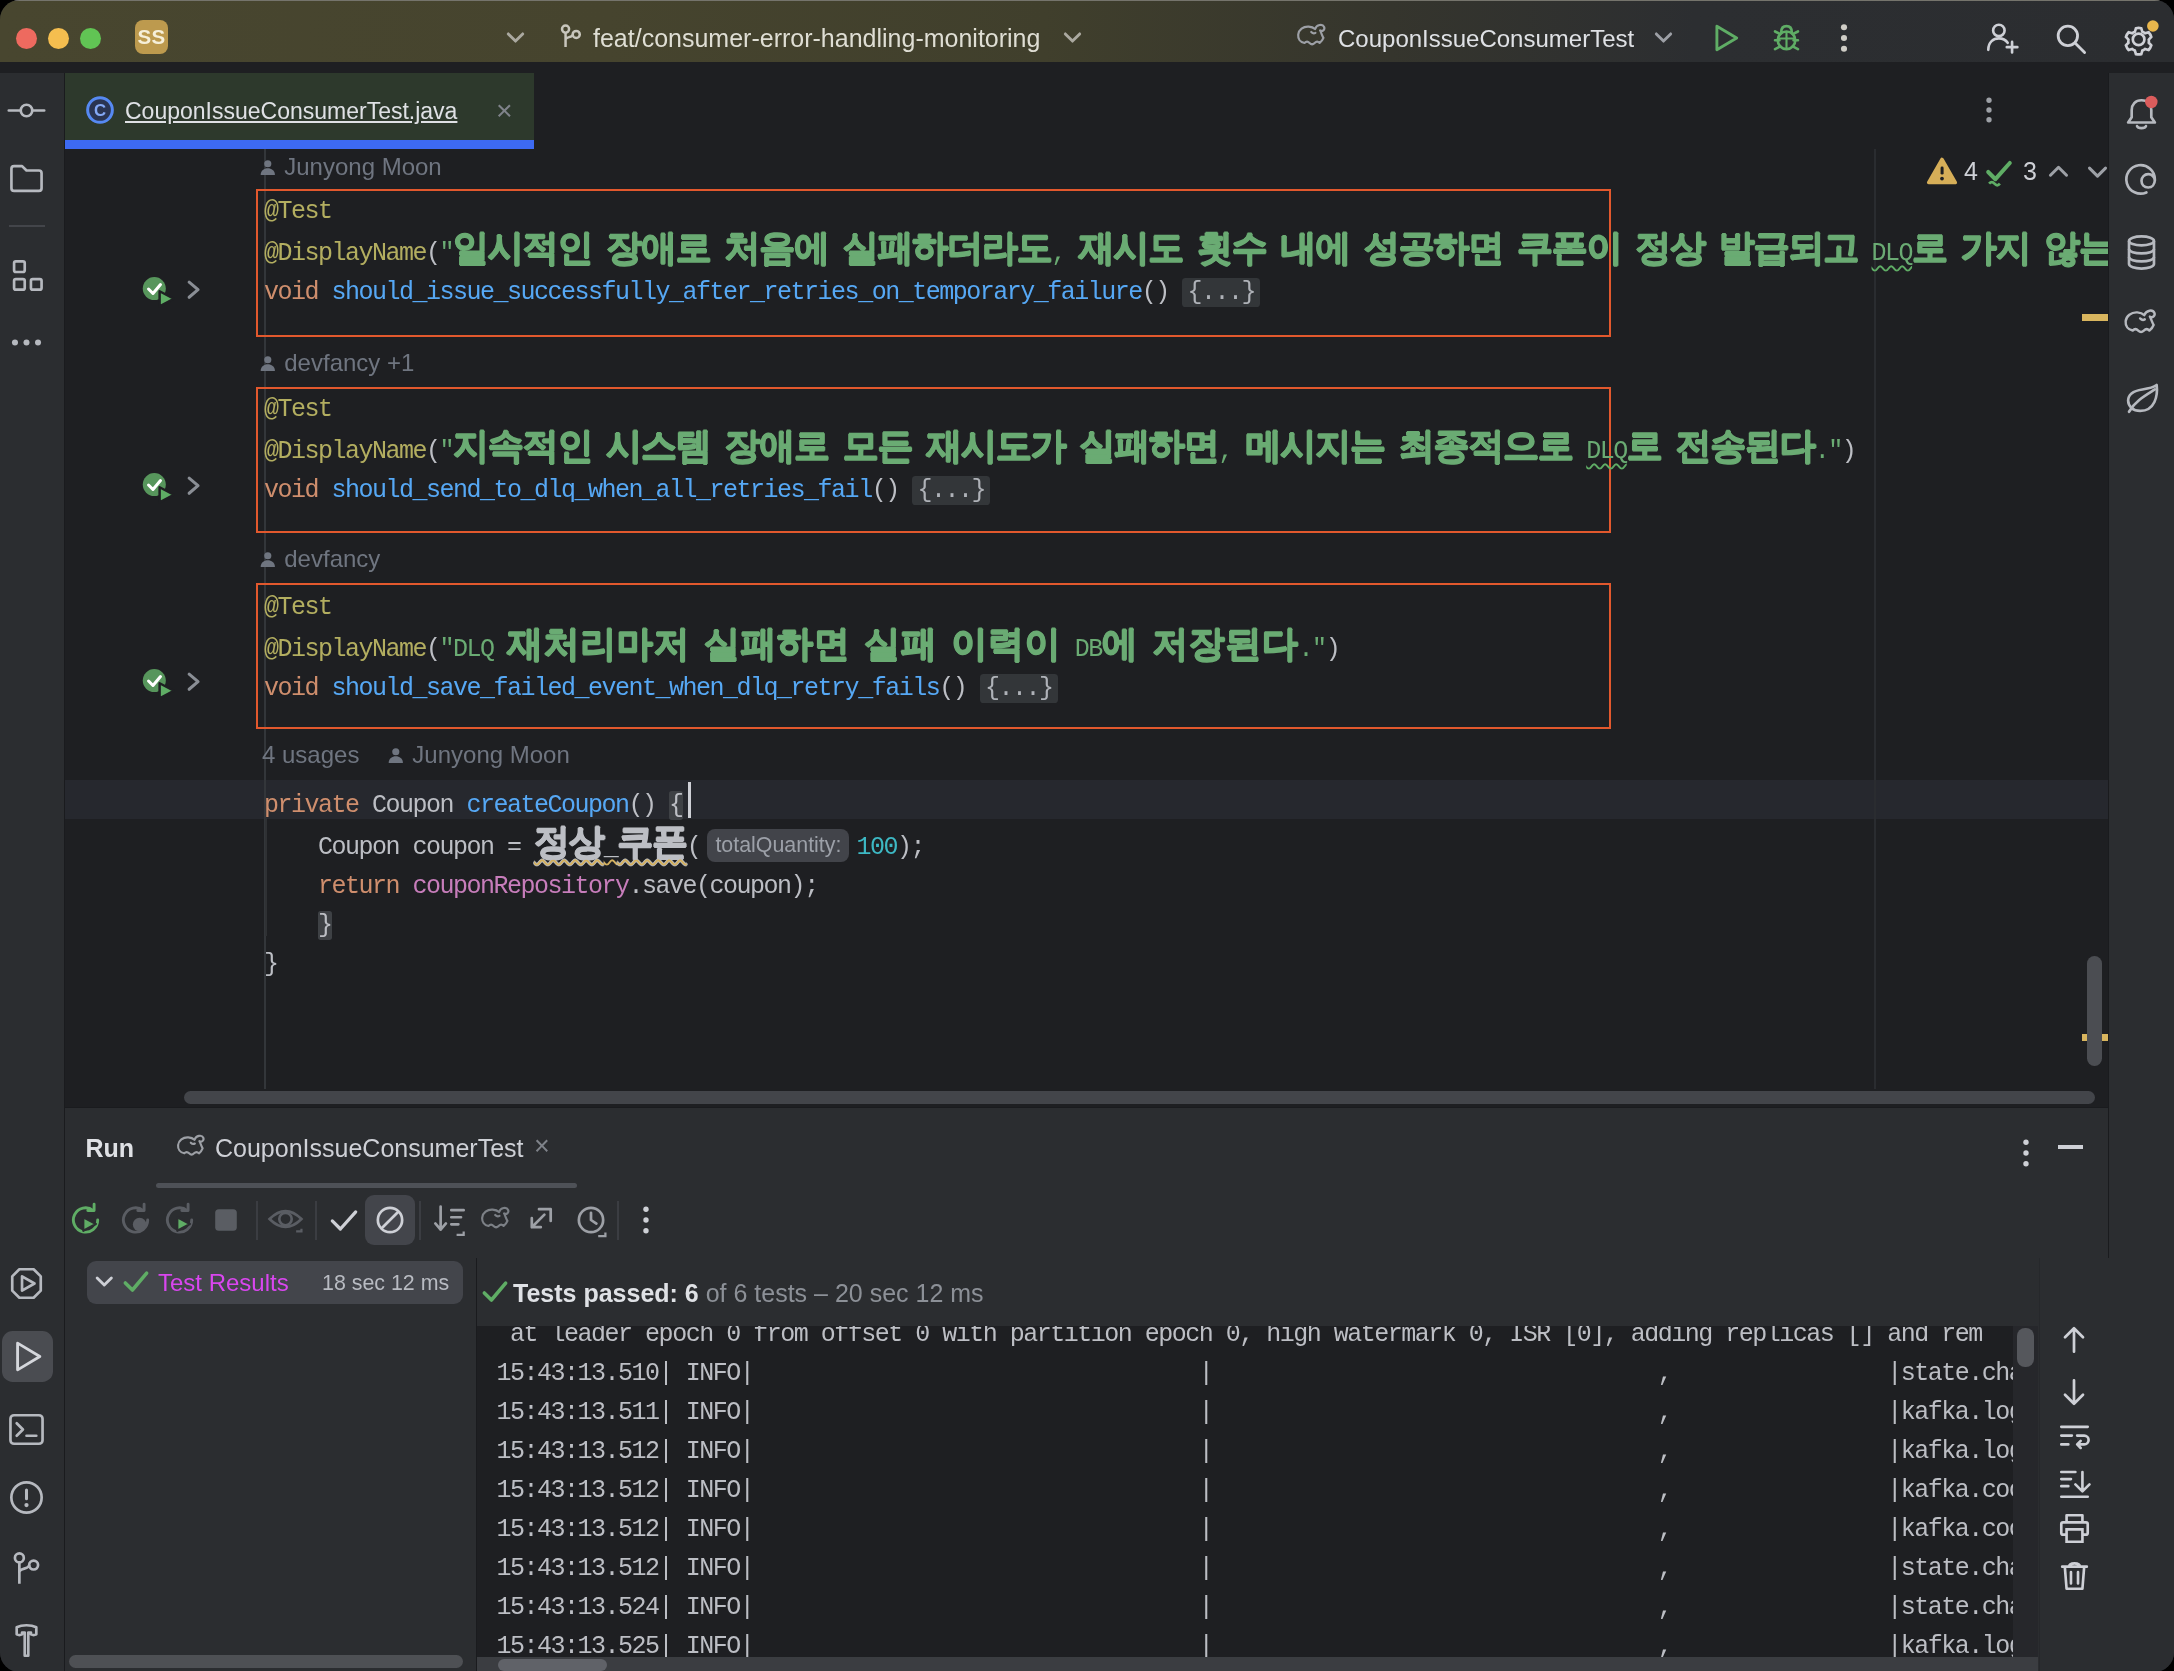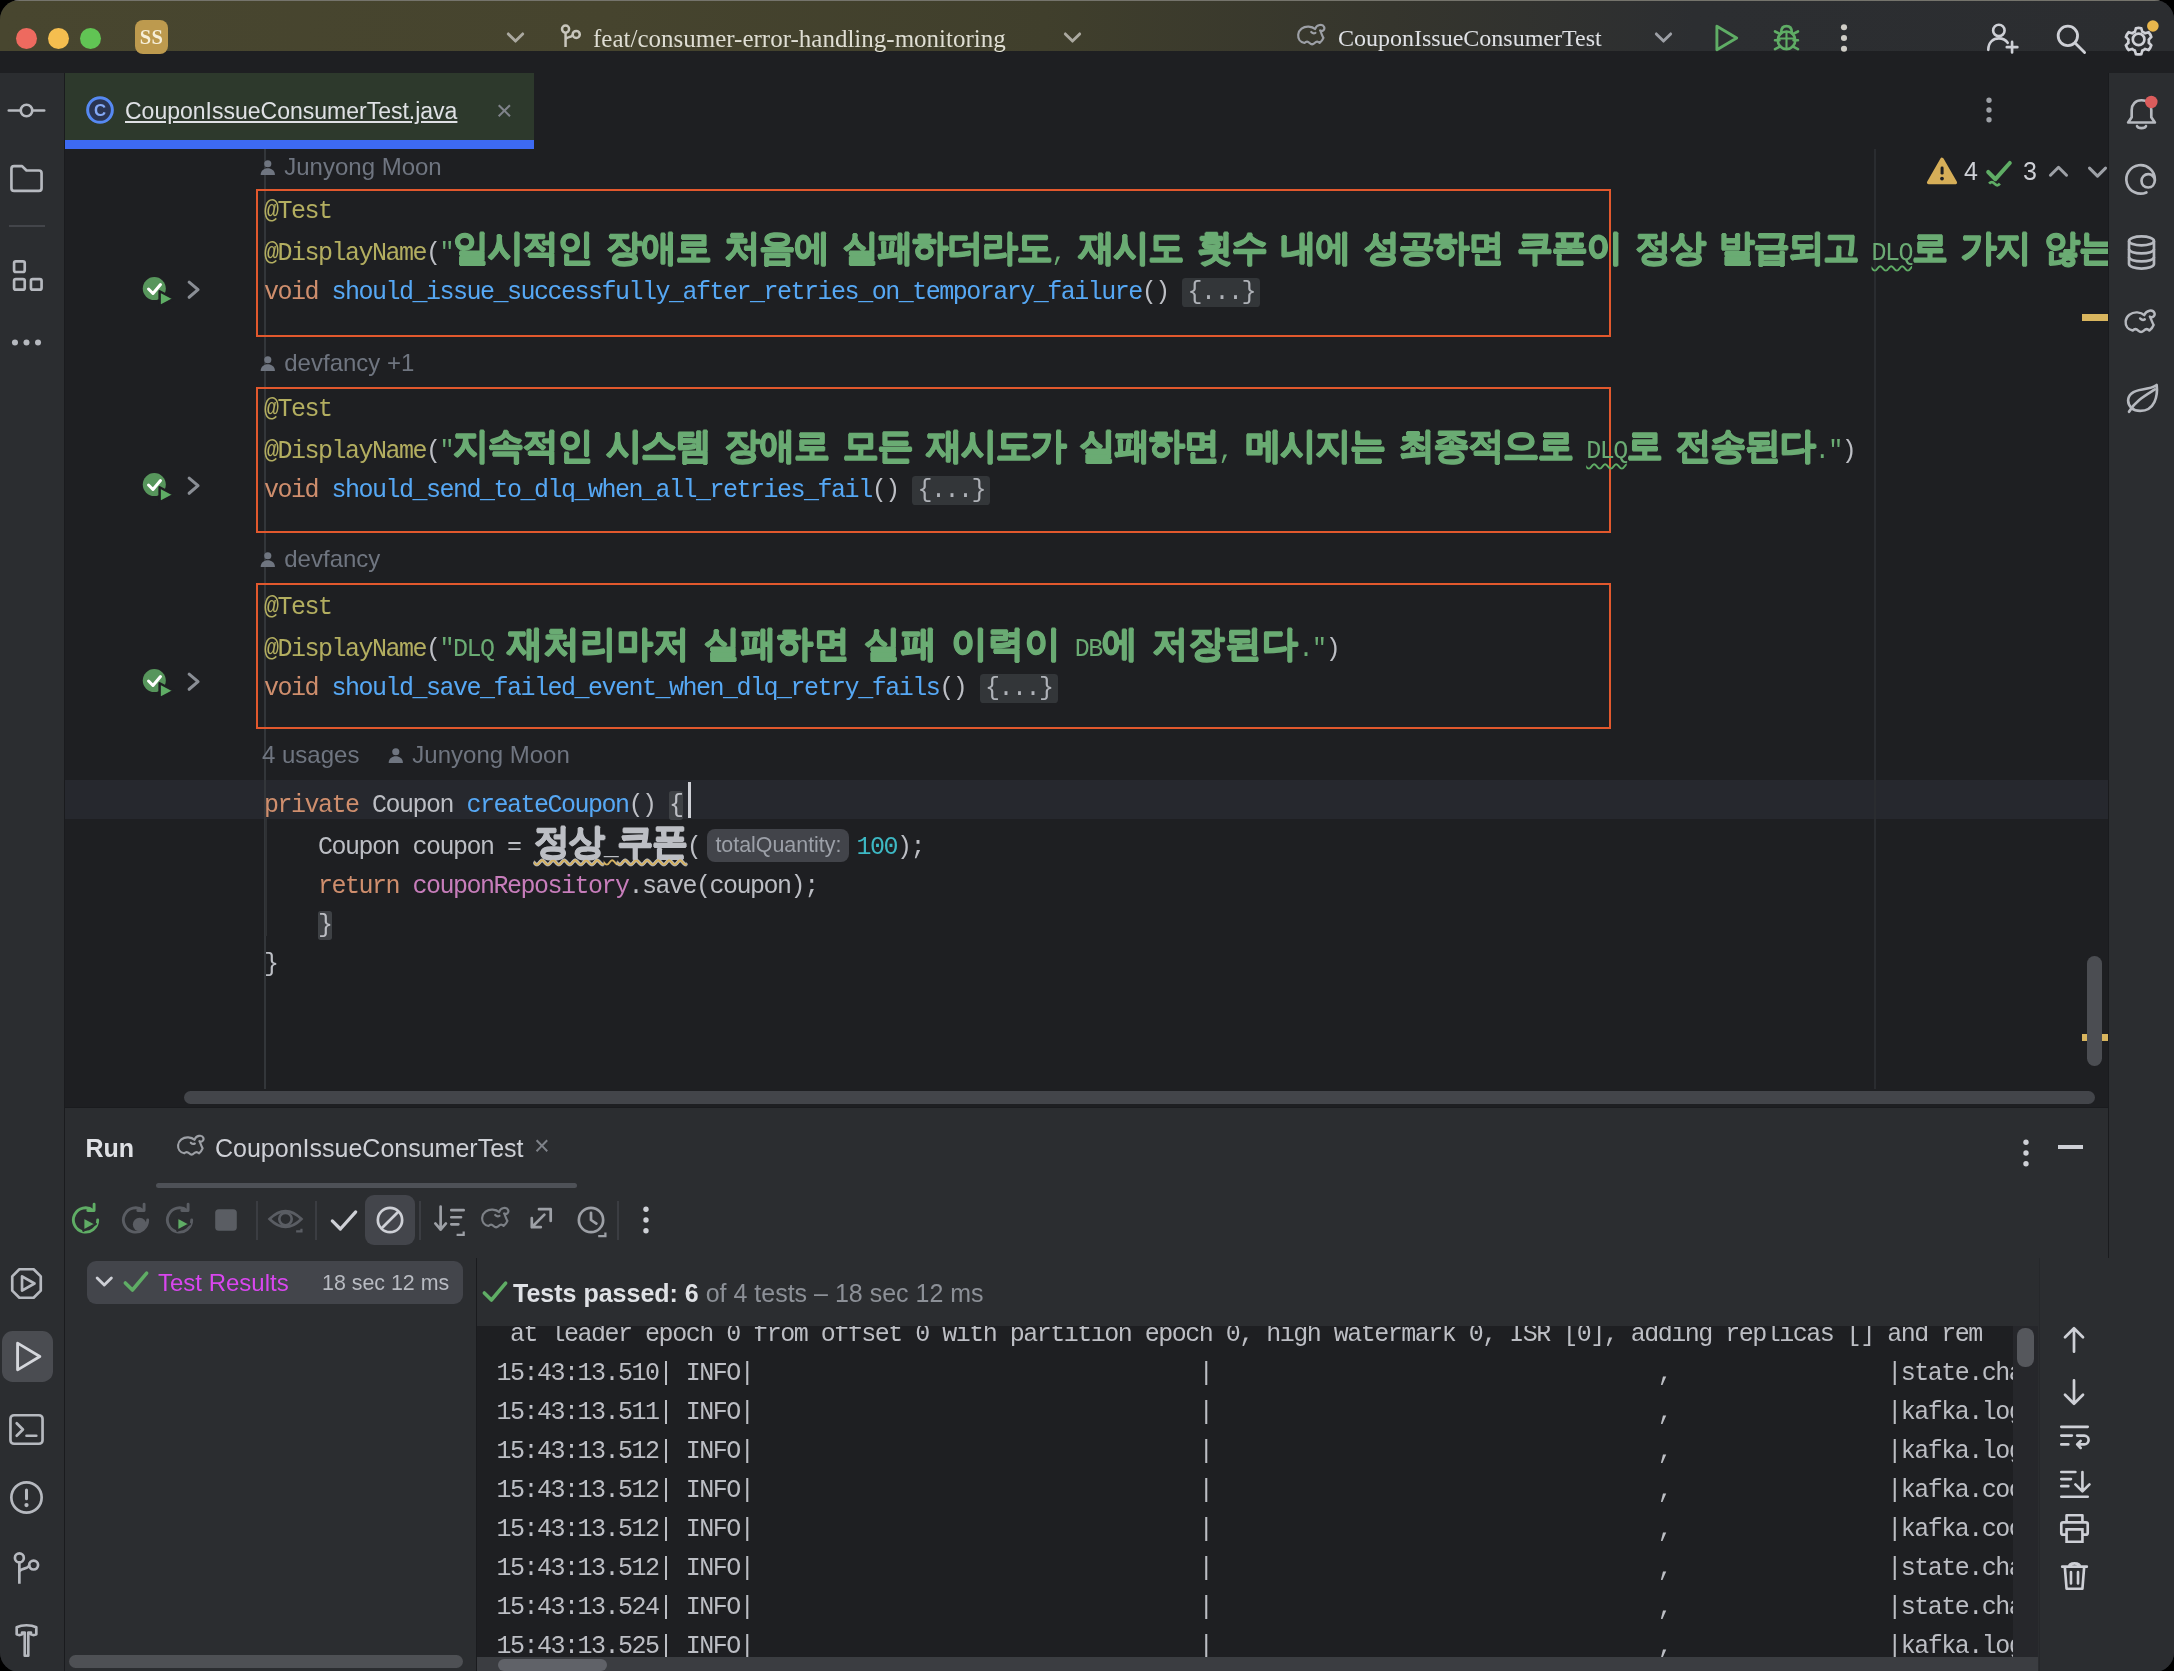--- a/index.html
+++ b/index.html
@@ -1,21 +1,21 @@
 <!DOCTYPE html>
 <html style="font-size:14.3px"><head><meta charset="utf-8">
 <style>
 html,body{margin:0;padding:0;background:#000;}
 body{width:2174px;height:1672px;position:relative;overflow:hidden;font-family:"Liberation Sans",sans-serif;}
 #win{position:absolute;inset:0;border-radius:19.6px;background:#1E1F22;overflow:hidden;}
 .abs{position:absolute;}
 
-#titlebar{position:absolute;left:0;top:0;width:2174px;height:51px;
+#titlebar{position:absolute;left:0;top:0;width:2174px;height:62px;
  background:linear-gradient(90deg,#48462f 0%,#46442e 28%,#403f2c 48%,#35352d 64%,#2c2e31 78%,#2b2d30 100%);
- border-top:1.8px solid #75746c;box-sizing:border-box;font-family:Liberation Serif, serif;}
+ border-top:1.8px solid #75746c;box-sizing:border-box;}
 .light{position:absolute;top:27px;width:21.4px;height:21.4px;border-radius:50%;}
 #ss{position:absolute;left:135px;top:18.7px;width:33px;height:34px;border-radius:8px;background:#BD9A4E;
  color:#F6EFD9;font-size:20.5px;font-weight:bold;text-align:center;line-height:34px;letter-spacing:0.4px;}
 .tbtxt{position:absolute;top:0;height:73px;line-height:75px;color:#E5E3D6;font-size:27px;white-space:nowrap;}
 
 #lstrip{position:absolute;left:0;top:73px;width:65px;height:1599px;background:#2B2D30;border-right:1.8px solid #1A1B1E;box-sizing:border-box;}
 #rstrip{position:absolute;left:2108px;top:73px;width:66px;height:1599px;background:#2B2D30;border-left:1.8px solid #1A1B1E;box-sizing:border-box;}
 
 #tabbar{position:absolute;left:65px;top:73px;width:2043px;height:76px;background:#1E1F22;}
 #tab1{position:absolute;left:0;top:0;width:469px;height:76px;background:#2D392C;}
@@ -486,21 +486,21 @@
       <div style="position:absolute;left:257px;top:2.7px;height:43px;line-height:44px;font-size:21.4px;color:#B8BBC2;white-space:nowrap;">18 sec 12 ms</div>
       <div style="position:absolute;left:3.6px;top:397px;width:394px;height:13.4px;background:#4E5054;border-radius:7.1px;"></div>
     </div>
     <div id="console">
       <div id="sumrow">
         <div class="icon" id="sumcheck" style="left:1.8px;top:18px;">
             <svg width="32" height="32" viewBox="0 0 36 36">
               <path d="M6 19 L14 27 L30 8" stroke="#5FAD65" stroke-width="4" fill="none" stroke-linecap="round" stroke-linejoin="round"></path>
             </svg>
           </div>
-        <div style="position:absolute;left:36px;top:0;height:68px;line-height:70px;font-size:25px;white-space:nowrap;"><span style="color:#DFE1E5;font-weight:bold;">Tests passed: 6</span><span style="color:#8C9097;"> of 4 tests – 18 sec 12 ms</span></div>
+        <div style="position:absolute;left:36px;top:0;height:68px;line-height:70px;font-size:25px;white-space:nowrap;"><span style="color:#DFE1E5;font-weight:bold;">Tests passed: 6</span><span style="color:#8C9097;"> of 6 tests – 20 sec 12 ms</span></div>
       </div>
       <div id="logarea">
         <div id="log" class="mono"> at leader epoch 0 from offset 0 with partition epoch 0, high watermark 0, ISR [0], adding replicas [] and rem
 15:43:13.510| INFO|                                 |                                 ,                |state.cha
 15:43:13.511| INFO|                                 |                                 ,                |kafka.log
 15:43:13.512| INFO|                                 |                                 ,                |kafka.log
 15:43:13.512| INFO|                                 |                                 ,                |kafka.coo
 15:43:13.512| INFO|                                 |                                 ,                |kafka.coo
 15:43:13.512| INFO|                                 |                                 ,                |state.cha
 15:43:13.524| INFO|                                 |                                 ,                |state.cha

